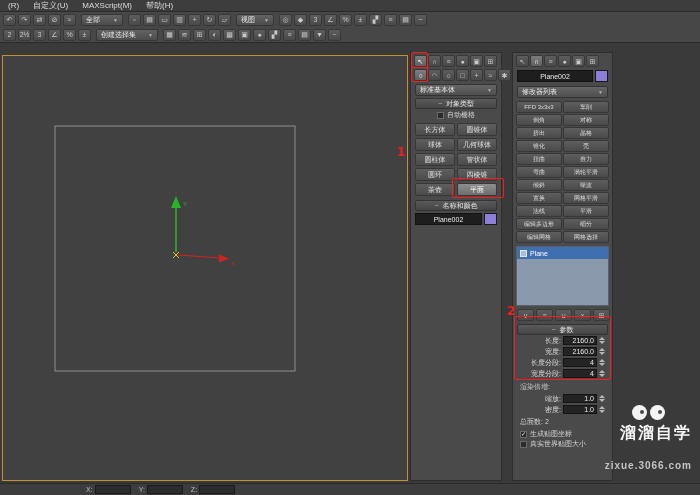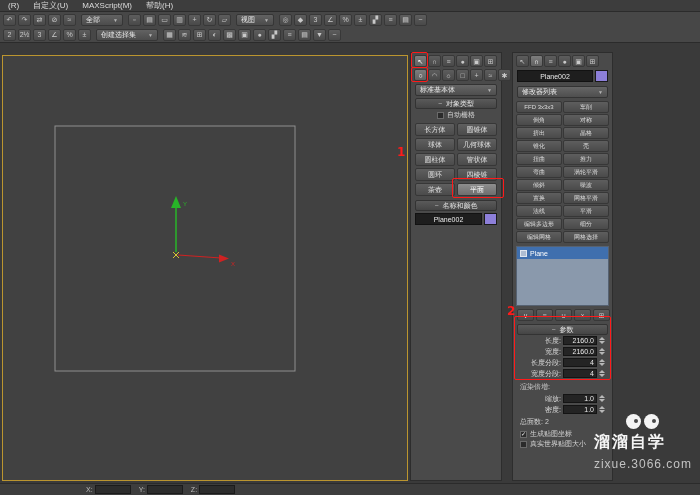--- a/index.html
+++ b/index.html
@@ -94,26 +94,26 @@
              padding-left:86px;font-size:7px;color:#b9b9b9;}
   .coord{display:flex;align-items:center;gap:2px;}
   .coord-box{width:36px;height:9px;background:#2c2c2c;border:1px solid #1b1b1b;}
 
   
   .ann-box{position:absolute;border:1px solid #ff1a1a;z-index:40;border-radius:2px;}
   .ann-label{position:absolute;color:#ff1a1a;font-size:12px;font-weight:bold;z-index:40;
              font-family:"DejaVu Sans",sans-serif;line-height:1;}
 
   
-  .watermark{position:absolute;right:8px;bottom:24px;text-align:left;z-index:50;opacity:.95;}
+  .watermark{position:absolute;right:8px;bottom:24px;text-align:right;z-index:50;opacity:.95;}
   .wm-logo{display:flex;justify-content:center;gap:3px;margin-bottom:3px;}
   .wm-eye{width:15px;height:15px;background:#fff;border-radius:50%;position:relative;}
   .wm-eye::after{content:"";position:absolute;right:3px;top:5px;width:4px;height:4px;background:#4a4a4a;border-radius:50%;}
   .wm-title{font-size:16px;font-weight:bold;color:#fff;letter-spacing:2px;white-space:nowrap;}
-  .wm-domain{font-size:12px;color:#cacaca;margin-top:4px;letter-spacing:1px;}
+  .wm-domain{font-size:10px;color:#cacaca;margin-top:16px;letter-spacing:1px;font-weight:bold;}
 </style>
 </head>
 <body>
 
 <div class="app">
 
   <div class="menubar">
 
   <span class="menu-item">(R)</span>
       <span class="menu-item">自定义(U)</span>

